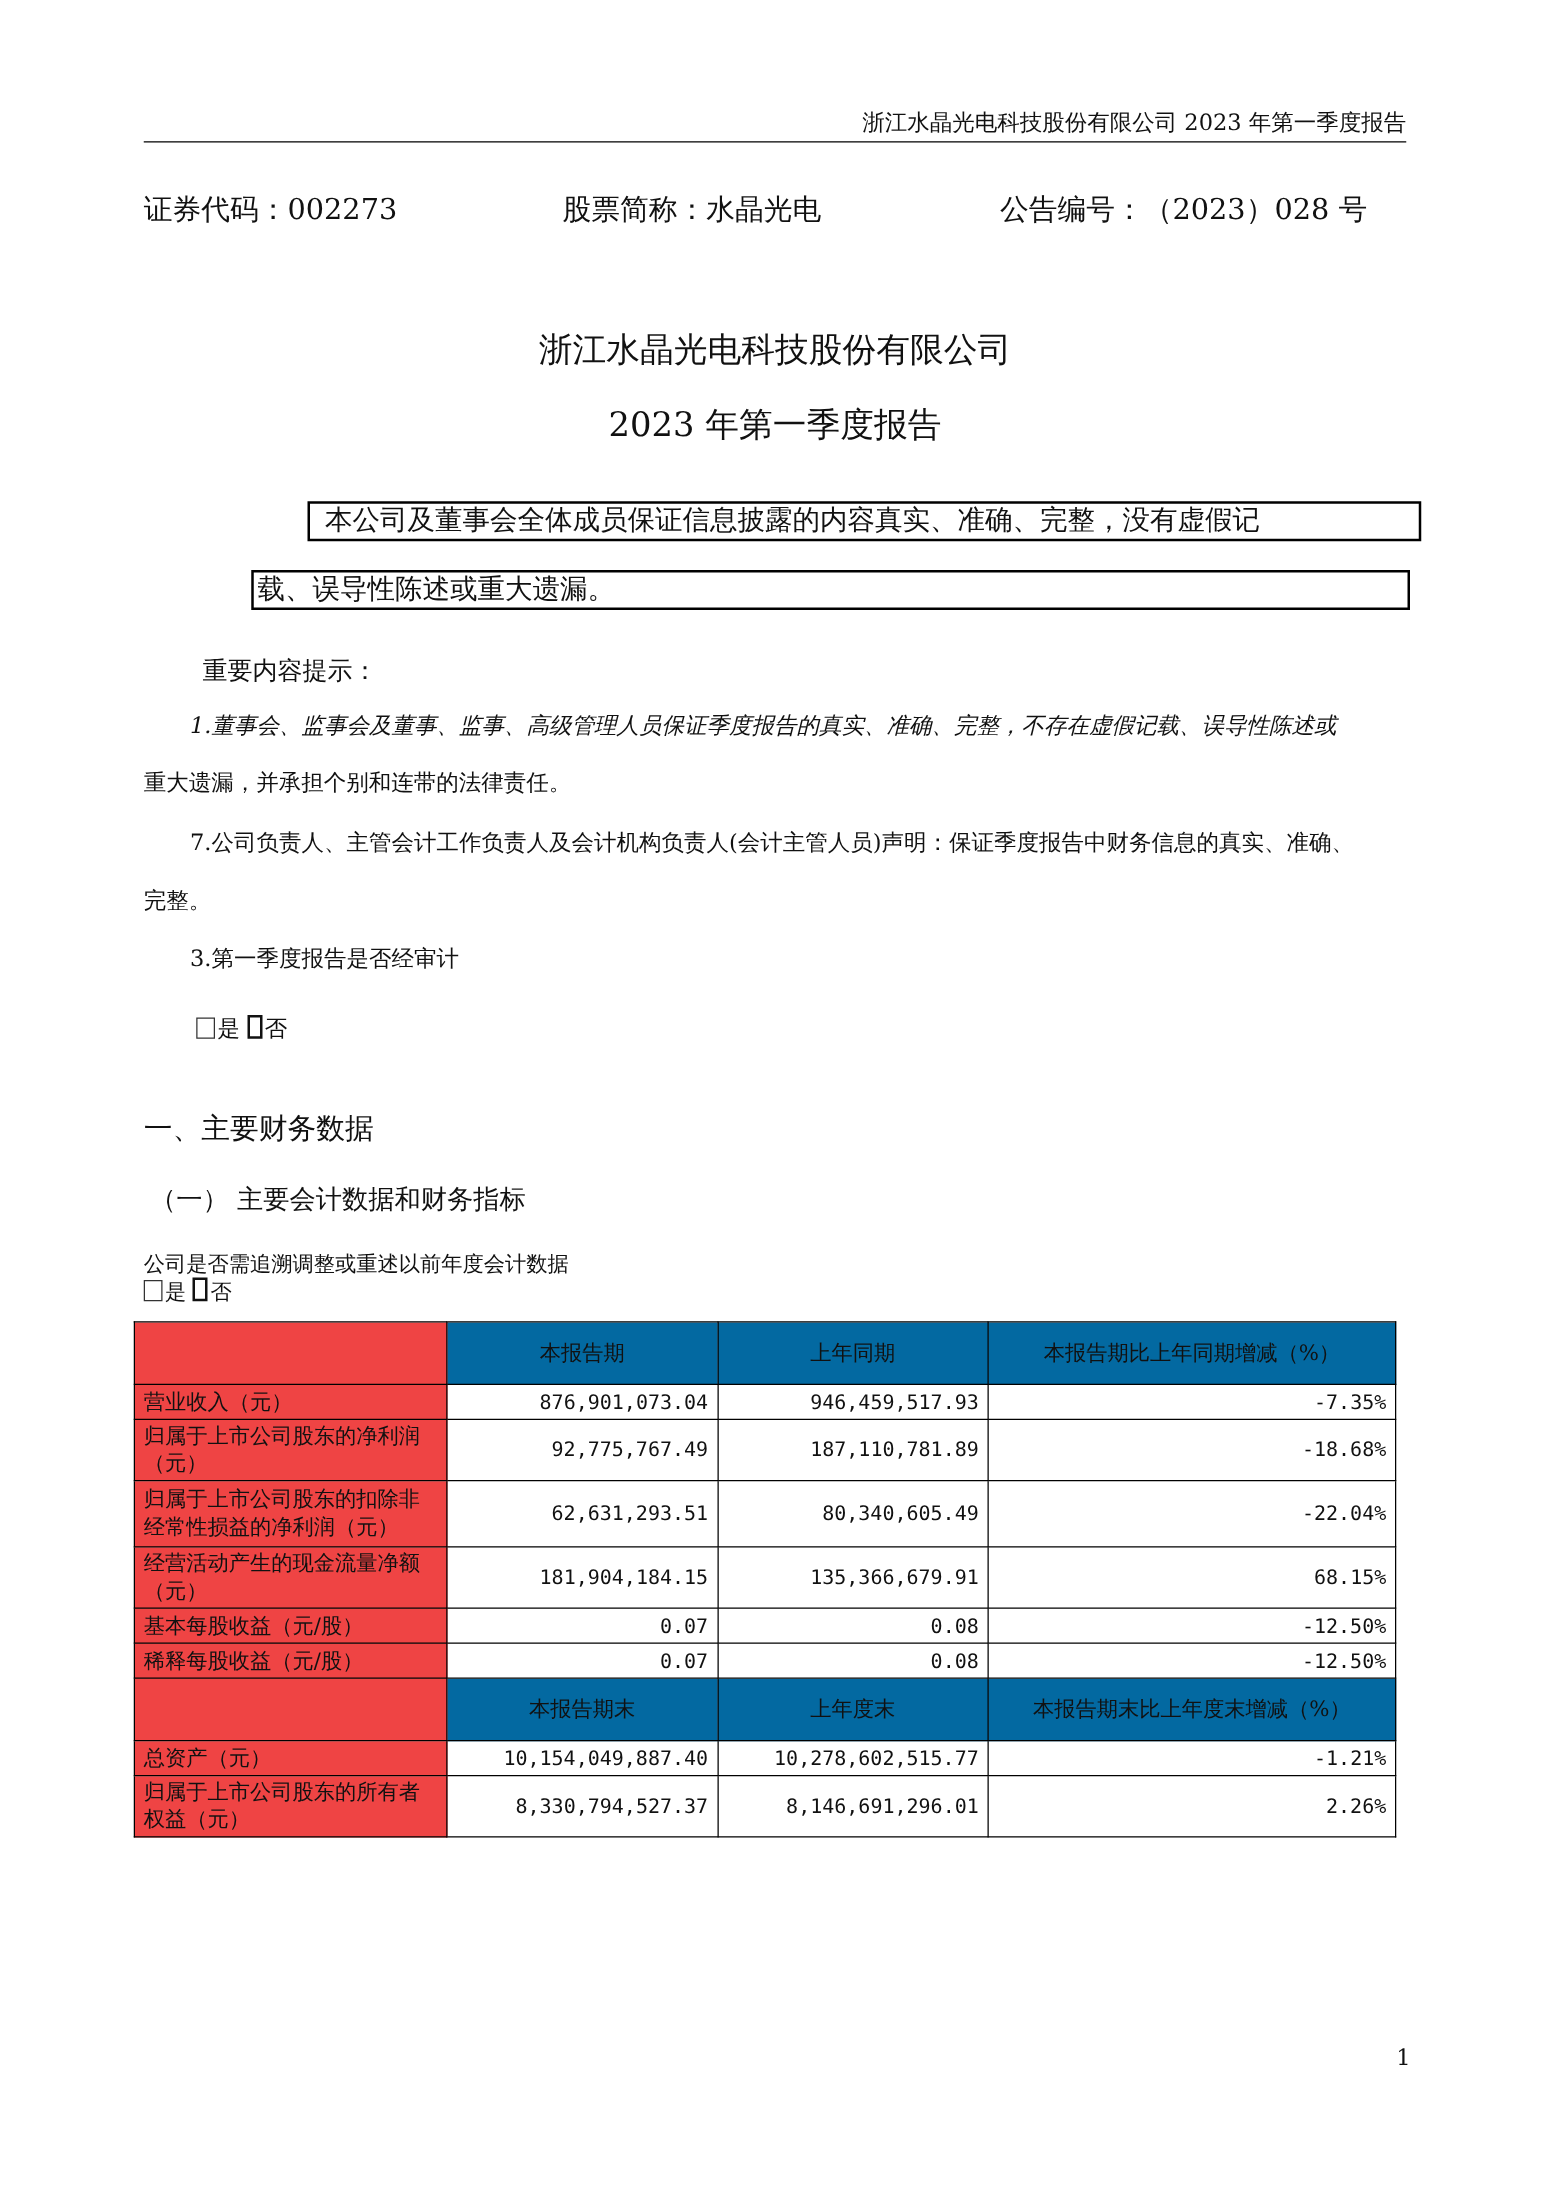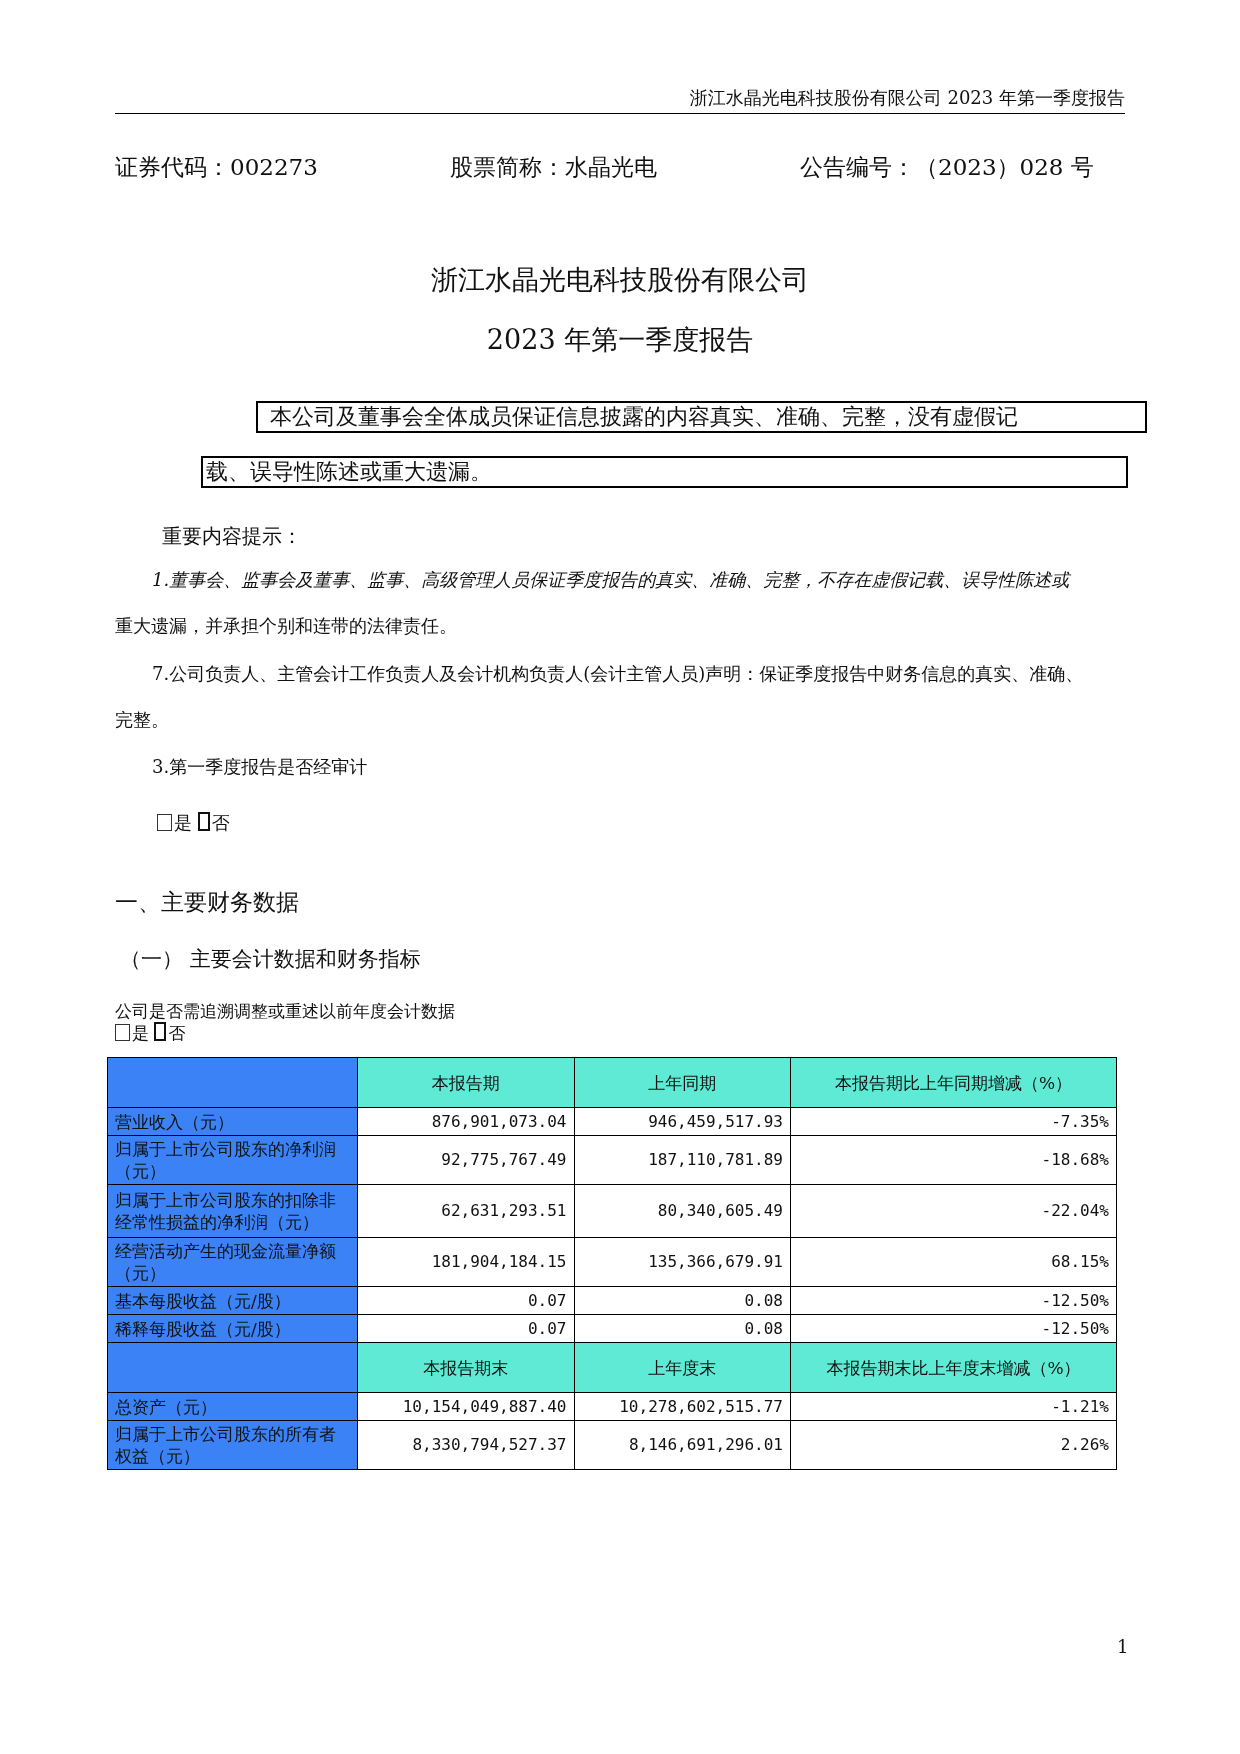--- a/index.html
+++ b/index.html
@@ -13,39 +13,39 @@
   .decl-box { border: 2px solid #000; font-size: 22px; padding: 0 0 0 3px; height: 28px; line-height: 28px; }
   .p { font-size: 18px; }
   .sec1 { font-size: 23px; }
   .sec2 { font-size: 21px; }
   .small { font-size: 17px; }
   .cb { display: inline-block; width: 13px; height: 15px; border: 1px solid #333; vertical-align: -2px; margin-right: 2px; }
   .cb.checked { border: 2px solid #111; width: 8px; }
   table.fin { position: absolute; left: 107px; top: 1057px; width: 1010px; border-collapse: collapse;
               font-size: 17px; }
   table.fin td { border: 1.5px solid #000; padding: 2px 7px; line-height: 22px; }
-  table.fin td.lbl { background: #3b82f6; width: 235px; }
-  table.fin td.hd { background: #5eead4; text-align: center; }
+  table.fin td.lbl { background: #ef4444; width: 235px; }
+  table.fin td.hd { background: #0369a1; text-align: center; }
   table.fin td.num { text-align: right; font-family: "DejaVu Sans Mono", "Liberation Mono", monospace; font-size: 16px; }
   .page-num { left: 1117px; top: 1636px; font-size: 18px; }
 </style>
 </head>
 <body>
 
 <div class="abs running-header">浙江水晶光电科技股份有限公司 2023 年第一季度报告</div>
 <div class="abs header-rule"></div>
 
 <div class="abs meta" style="left:115px">证券代码：002273</div>
 <div class="abs meta" style="left:450px">股票简称：水晶光电</div>
 <div class="abs meta" style="left:800px">公告编号：（2023）028 号</div>
 
 <div class="abs title" style="top:262px">浙江水晶光电科技股份有限公司</div>
 <div class="abs title" style="top:322px">2023 年第一季度报告</div>
 
-<div class="abs decl-box" style="left:256px; top:401px; width:875px;padding-left:12px;">本公司及董事会全体成员保证信息披露的内容真实、准确、完整，没有虚假记</div>
+<div class="abs decl-box" style="left:246px; top:401px; width:875px;padding-left:12px;">本公司及董事会全体成员保证信息披露的内容真实、准确、完整，没有虚假记</div>
 <div class="abs decl-box" style="left:201px; top:456px; width:920px;">载、误导性陈述或重大遗漏。</div>
 
 <div class="abs p" style="left:162px; top:523px; font-size:20px;">重要内容提示：</div>
 <div class="abs p" style="left:152px; top:568px;font-style:italic;">1.董事会、监事会及董事、监事、高级管理人员保证季度报告的真实、准确、完整，不存在虚假记载、误导性陈述或</div>
 <div class="abs p" style="left:115px; top:614px;">重大遗漏，并承担个别和连带的法律责任。</div>
 <div class="abs p" style="left:152px; top:662px;">7.公司负责人、主管会计工作负责人及会计机构负责人(会计主管人员)声明：保证季度报告中财务信息的真实、准确、</div>
 <div class="abs p" style="left:115px; top:708px;">完整。</div>
 <div class="abs p" style="left:152px; top:755px;">3.第一季度报告是否经审计</div>
 
 <div class="abs p" style="left:157px; top:811px;">

